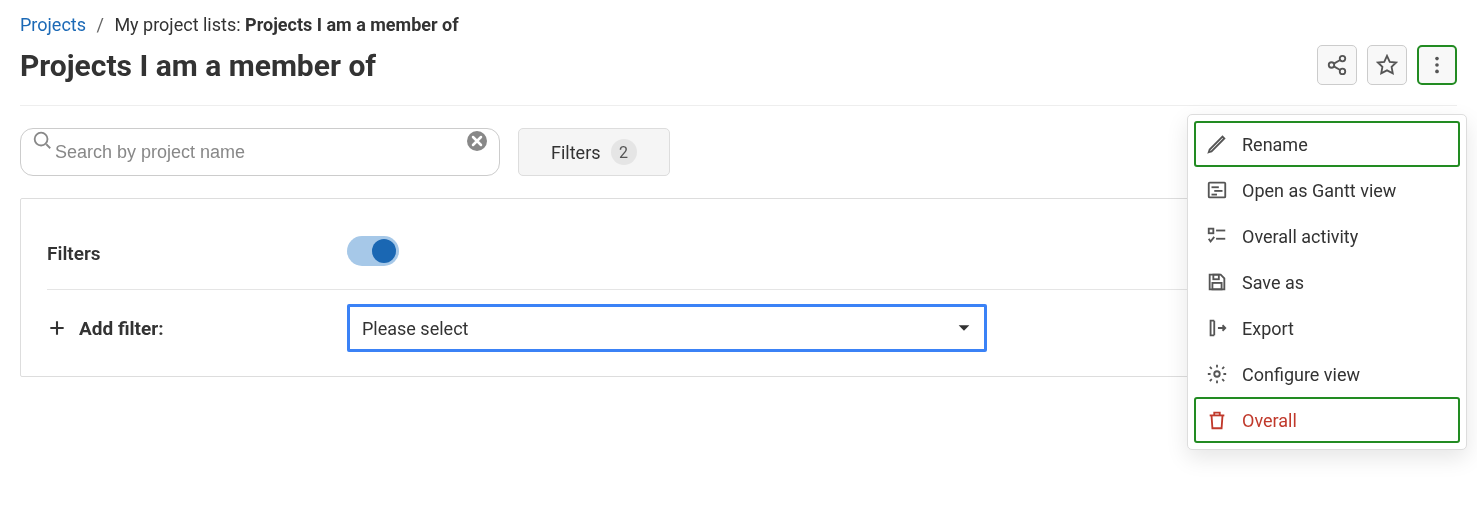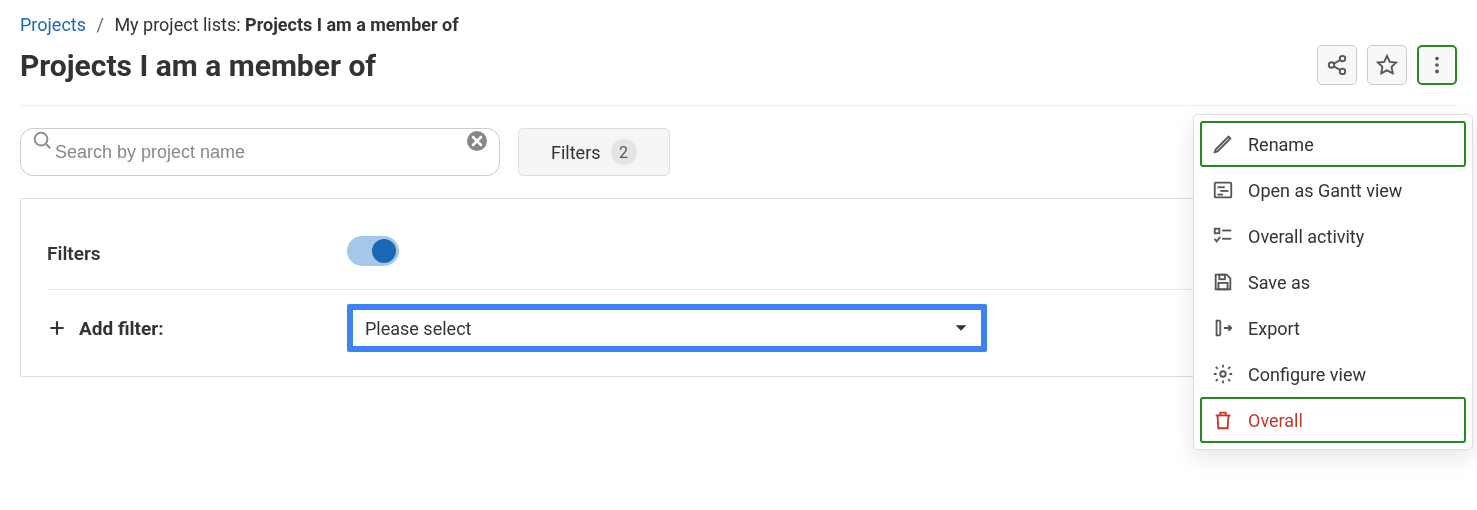--- a/index.html
+++ b/index.html
@@ -99,29 +99,29 @@
     .remove-x { color:#1b69b6; font-size:22px; cursor:pointer; text-align:center; }
     .panel-divider { border:none; border-top:1px solid #e5e5e5; margin:12px 0 14px 0; }
     .addfilter-row {
       display: grid;
       grid-template-columns: 300px 1fr;
       align-items: center;
     }
     .addfilter-label { display:flex; align-items:center; gap:12px; font-size:19px; font-weight:700; }
     .select-el {
       width: 640px; height: 48px;
-      border:6px solid #3b82f6; border-radius:2px;
+      border:3px solid #3b82f6; border-radius:2px;
       padding: 0 12px;
       display:flex; align-items:center; justify-content:space-between;
       font-size:18px; cursor:pointer;
     }
     .dropdown-menu {
       position:absolute;
       top: 114px;
-      right: 4px;
+      right: 10px;
       width: 280px;
       background:#fff;
       border:1px solid #ddd;
       border-radius: 5px;
       box-shadow: 0 8px 22px rgba(0,0,0,.1);
       padding: 6px;
       z-index: 20;
     }
     .menu-item {
       display:flex; align-items:center; gap:14px;

